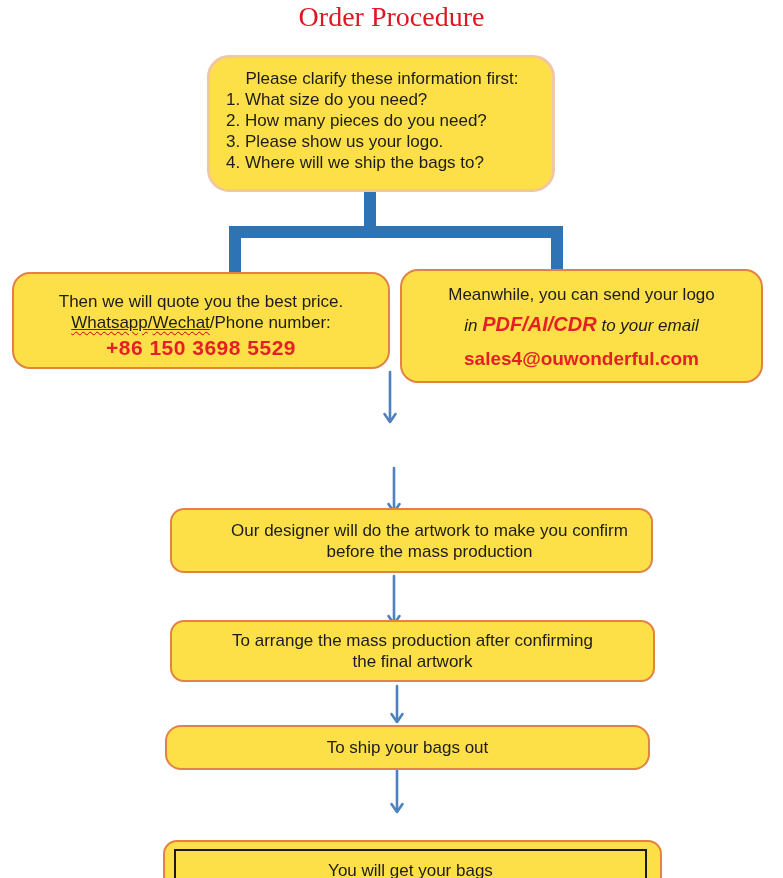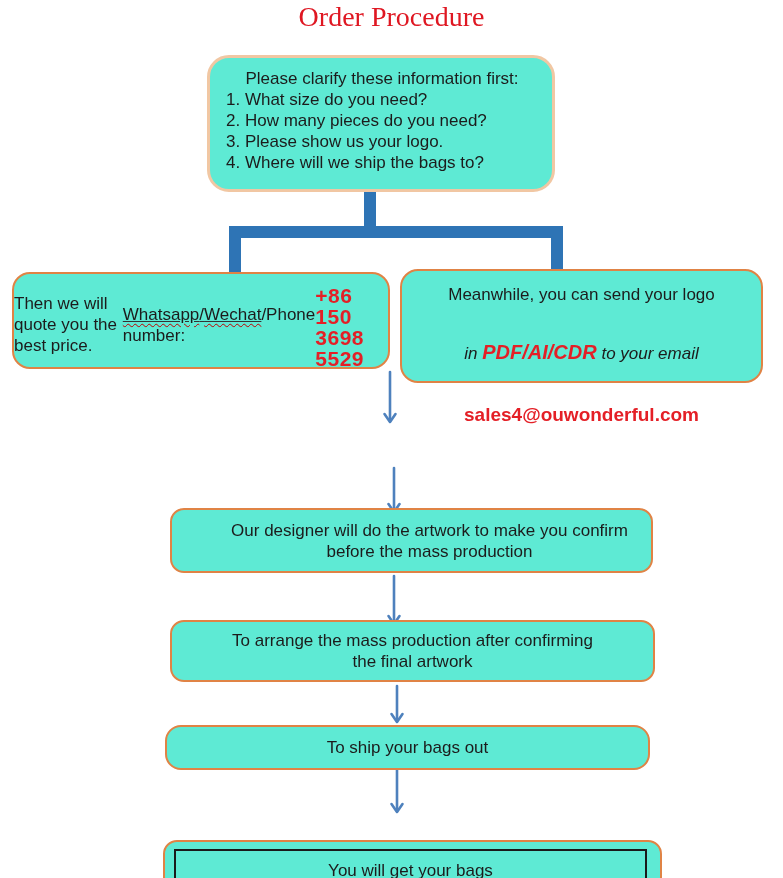--- a/index.html
+++ b/index.html
@@ -16,40 +16,40 @@
   html,body{margin:0;padding:0;background:#fff;}
   .canvas{
     position:relative;width:783px;height:878px;background:#ffffff;overflow:hidden;
     font-family:"Liberation Sans",sans-serif;color:var(--text-dark);
   }
   .title{
     position:absolute;top:0;left:0;width:100%;margin:0;text-align:center;
     font-family:"Liberation Serif",serif;font-weight:400;font-size:28px;line-height:34px;
     color:var(--title-red);
   }
-  .box{position:absolute;background:#5eead4;box-sizing:border-box;}
+  .box{position:absolute;background:#fde047;box-sizing:border-box;}
   .clarify{
     left:207px;top:55px;width:348px;height:137px;
     border:3px solid var(--border-peach);border-radius:22px;
     padding:10px 14px 0 16px;font-size:17px;line-height:21px;
   }
   .clarify-heading{text-align:center;}
   .thin{border:2px solid var(--border-orange);}
   .quote{
     left:12px;top:272px;width:378px;height:97px;border-radius:18px;
-    display:flex;flex-direction:row;align-items:center;justify-content:center;
+    display:flex;flex-direction:column;align-items:center;justify-content:center;
     padding-top:8px;font-size:17px;line-height:21px;
   }
   .phone{
     margin-top:4px;font-size:21px;font-weight:700;color:var(--accent-red);letter-spacing:.5px;
   }
   .logo{
     left:400px;top:269px;width:363px;height:114px;border-radius:18px;
     display:flex;flex-direction:column;align-items:center;
-    padding-top:13px;font-size:17px;line-height:21px;gap:28px;
+    padding-top:13px;font-size:17px;line-height:21px;
   }
   .logo .mid{margin-top:9px;font-style:italic;}
   .red-bold{color:var(--accent-red);font-weight:700;font-size:20px;}
   .email{margin-top:12px;font-size:19px;font-weight:700;color:var(--accent-red);}
   .uline{text-decoration:underline;text-decoration-color:#333;}
   .wavy{text-decoration:underline wavy var(--wavy-red);text-decoration-thickness:1px;text-underline-offset:3px;}
   .step{
     display:flex;flex-direction:column;align-items:center;justify-content:center;
     font-size:17px;line-height:21px;text-align:center;
   }

